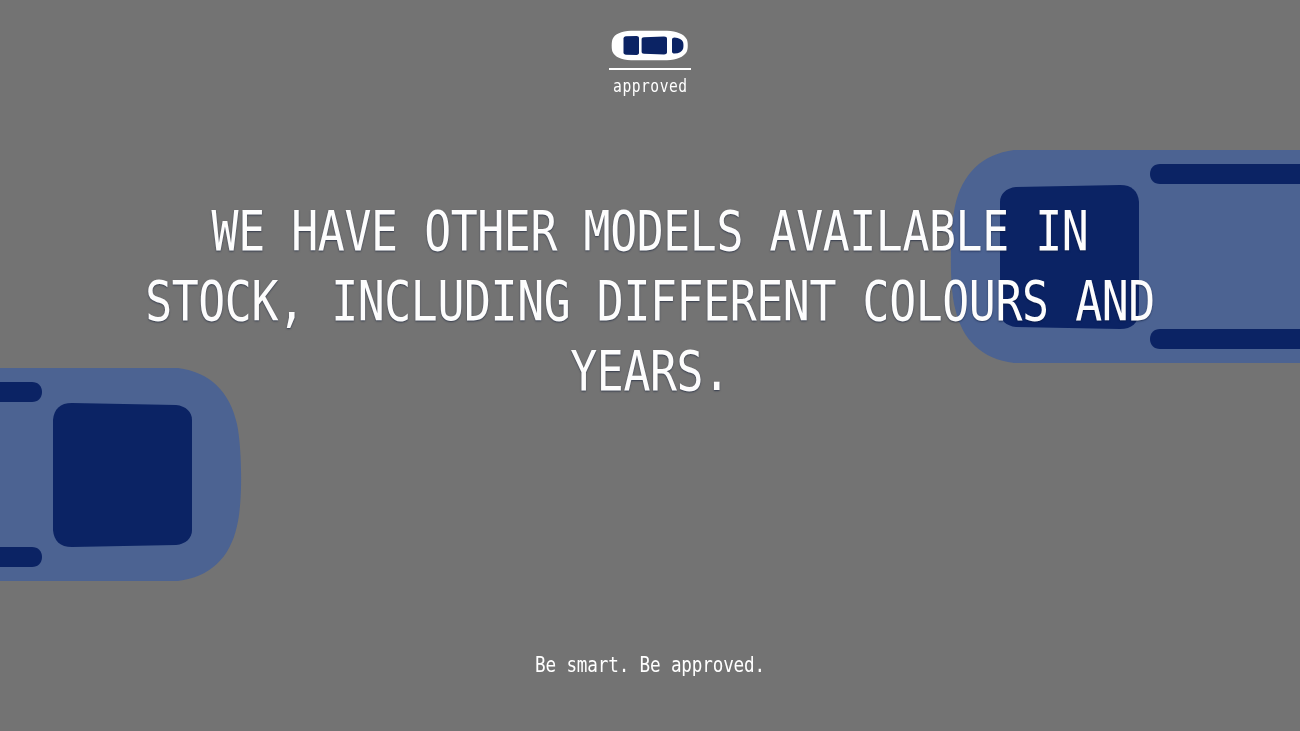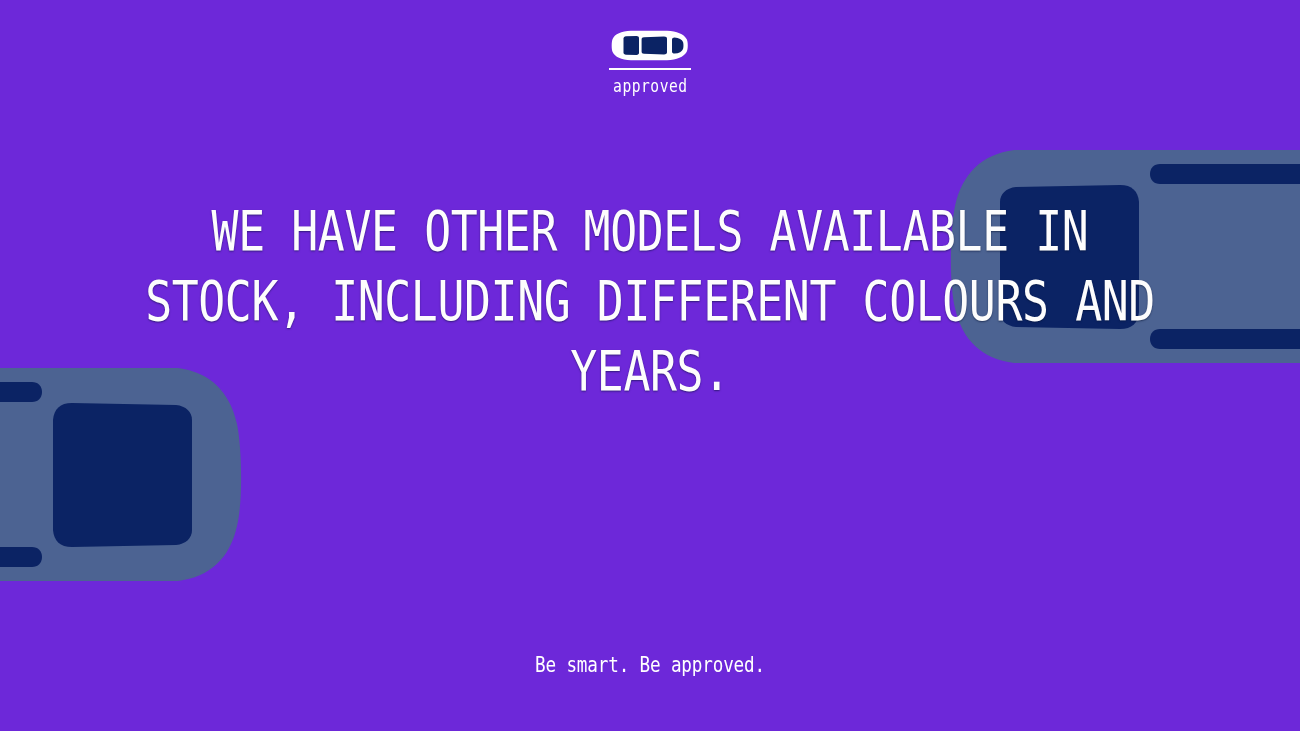--- a/index.html
+++ b/index.html
@@ -7,21 +7,21 @@
     margin: 0;
     padding: 0;
     background: #071a4a;
   }
 
   #stage {
     position: relative;
     width: 1300px;
     height: 731px;
     overflow: hidden;
-    background: #6d28d9;
+    background: #737373;
     font-family: "Liberation Sans", "DejaVu Sans", sans-serif;
     -webkit-font-smoothing: antialiased;
   }
 
   
   .car-bg {
     position: absolute;
     pointer-events: none;
     z-index: 1;
   }

